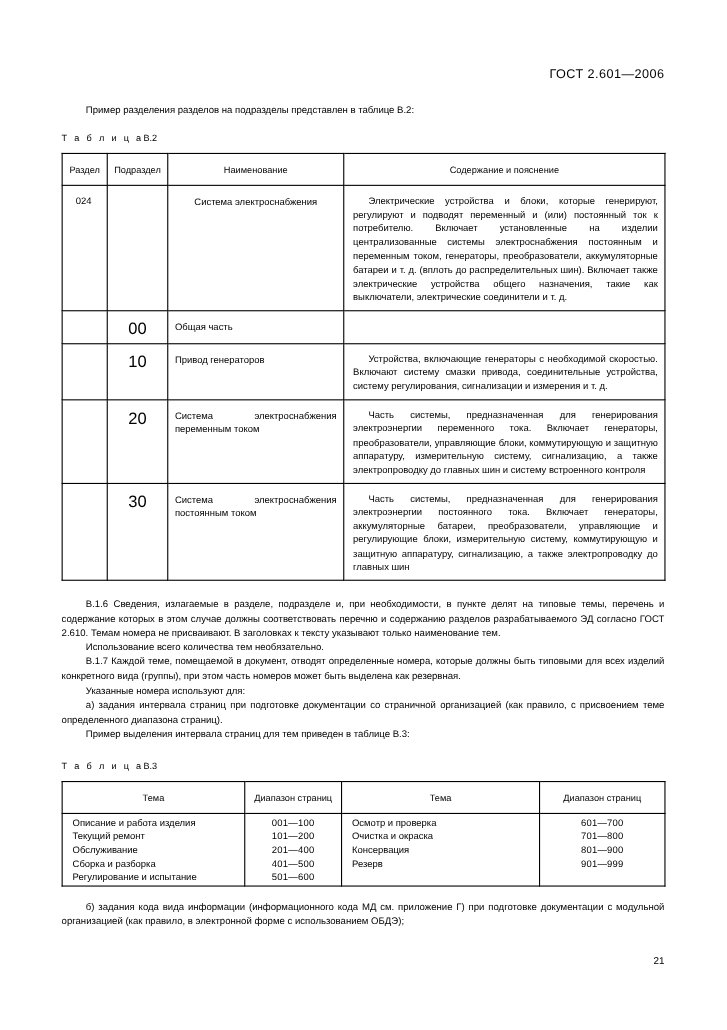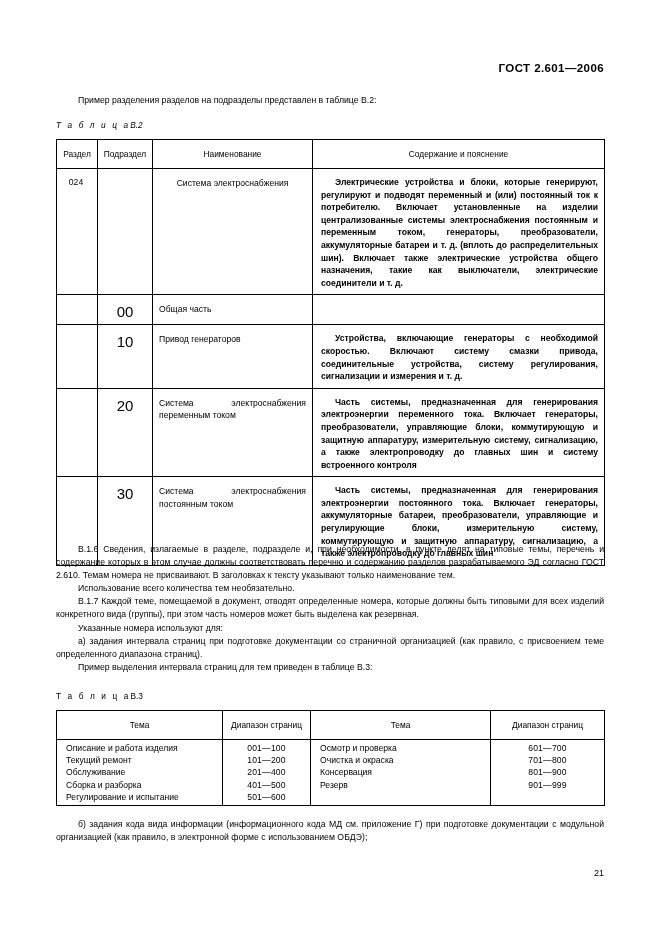--- a/index.html
+++ b/index.html
@@ -24,21 +24,21 @@
   }
 
   
   .header {
     position: absolute;
     left: 0;
     top: 62px;
     width: 604px;
     text-align: right;
     font-size: 11.5px;
-    font-weight: bold;
+    font-weight: normal;
     letter-spacing: 0.4px;
   }
 
   
   .content {
     position: absolute;
     left: 56px;
     top: 0;
     width: 548px;
   }
@@ -120,21 +120,20 @@
   #table-b2 td.cell-desc {
     padding: 7px 6px 5px 8px;
     font-size: 8.6px;
     line-height: 12.6px;
   }
   #table-b2 td.cell-desc p {
     margin: 0;
     text-indent: 14px;
     text-align: justify;
     text-align-last: left;
-    font-weight: bold;
   }
 
   
   #table-b3 { top: 710px; width: 548px; }
   #table-b3 td {
     padding: 1.6px 0 1.6px 0;
     font-size: 8.6px;
     line-height: 12.4px;
     vertical-align: top;
   }
@@ -161,21 +160,21 @@
 </style>
 </head>
 <body>
 
 <div class="page">
 
   <div class="header">ГОСТ 2.601—2006</div>
 
   <div class="intro-line">Пример разделения разделов на подразделы представлен в таблице В.2:</div>
 
-  <div class="table-caption" style="top:120px;font-style:italic;">
+  <div class="table-caption" style="top:120px;">
     <span>Т а б л и ц а</span><span class="tcap-num">В.2</span>
   </div>
 
   <table id="table-b2" class="doc-table">
     <colgroup>
       <col style="width:41px">
       <col style="width:55px">
       <col style="width:160px">
       <col style="width:292px">
     </colgroup>

